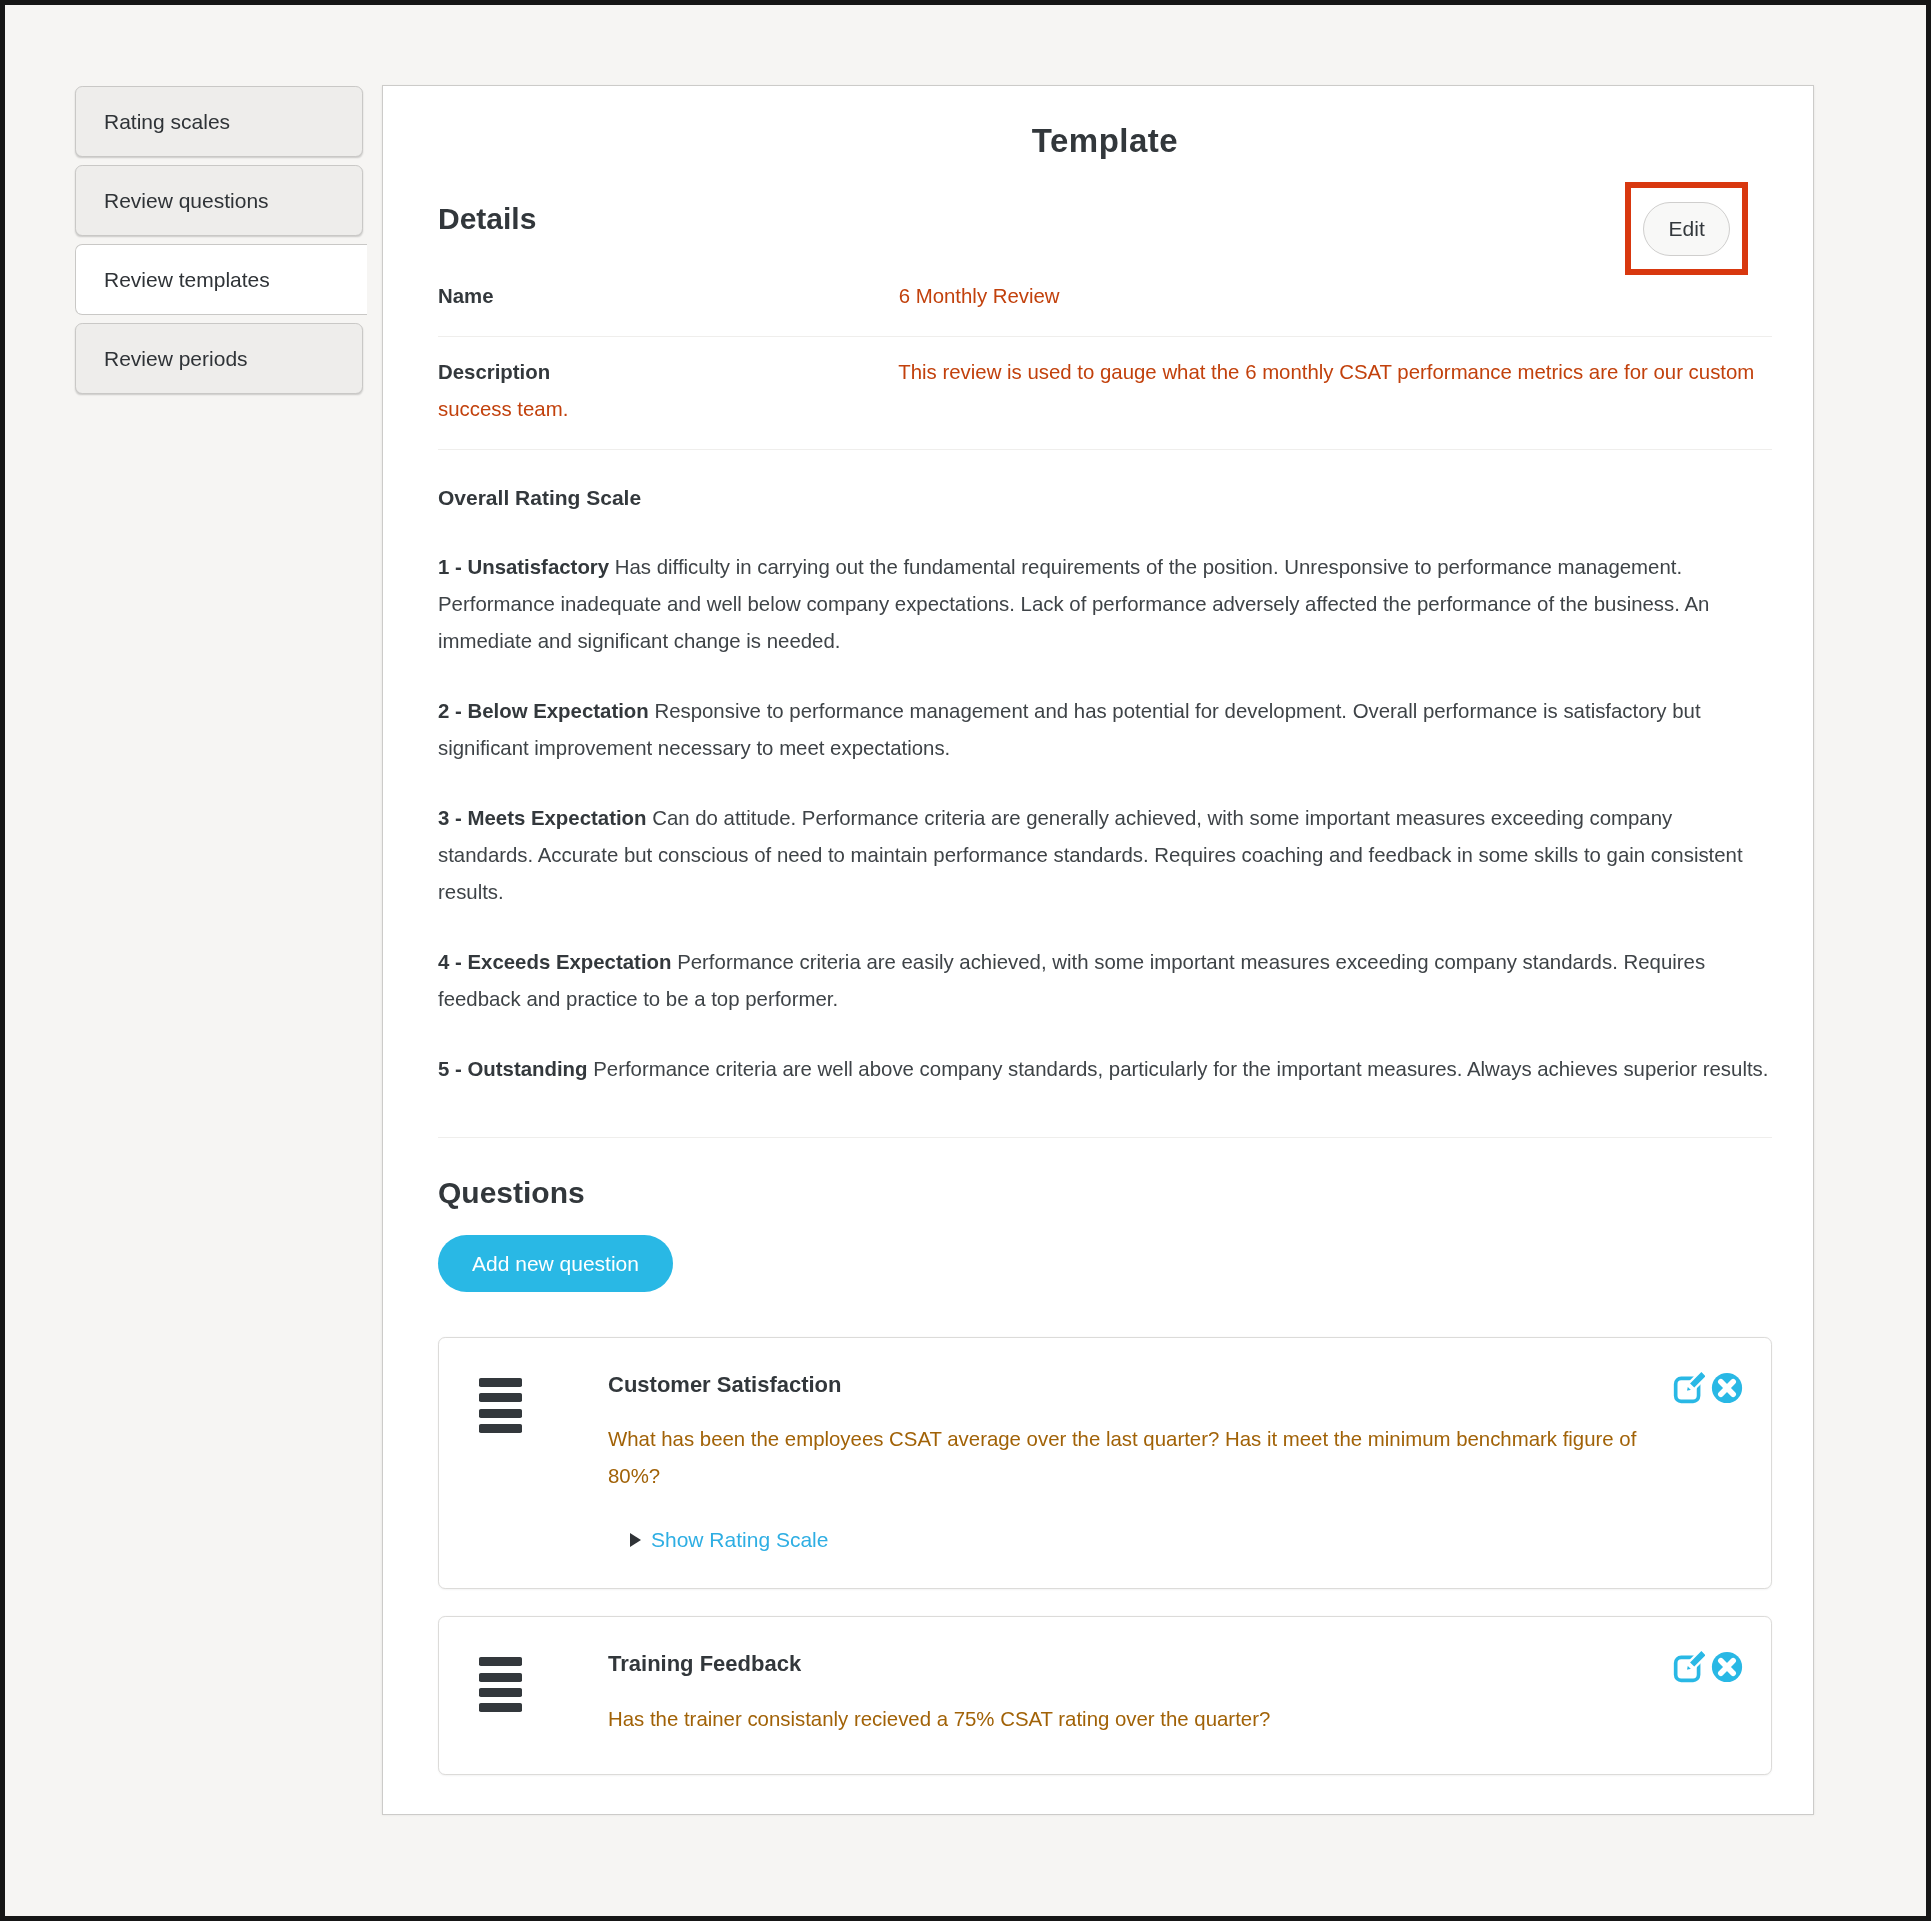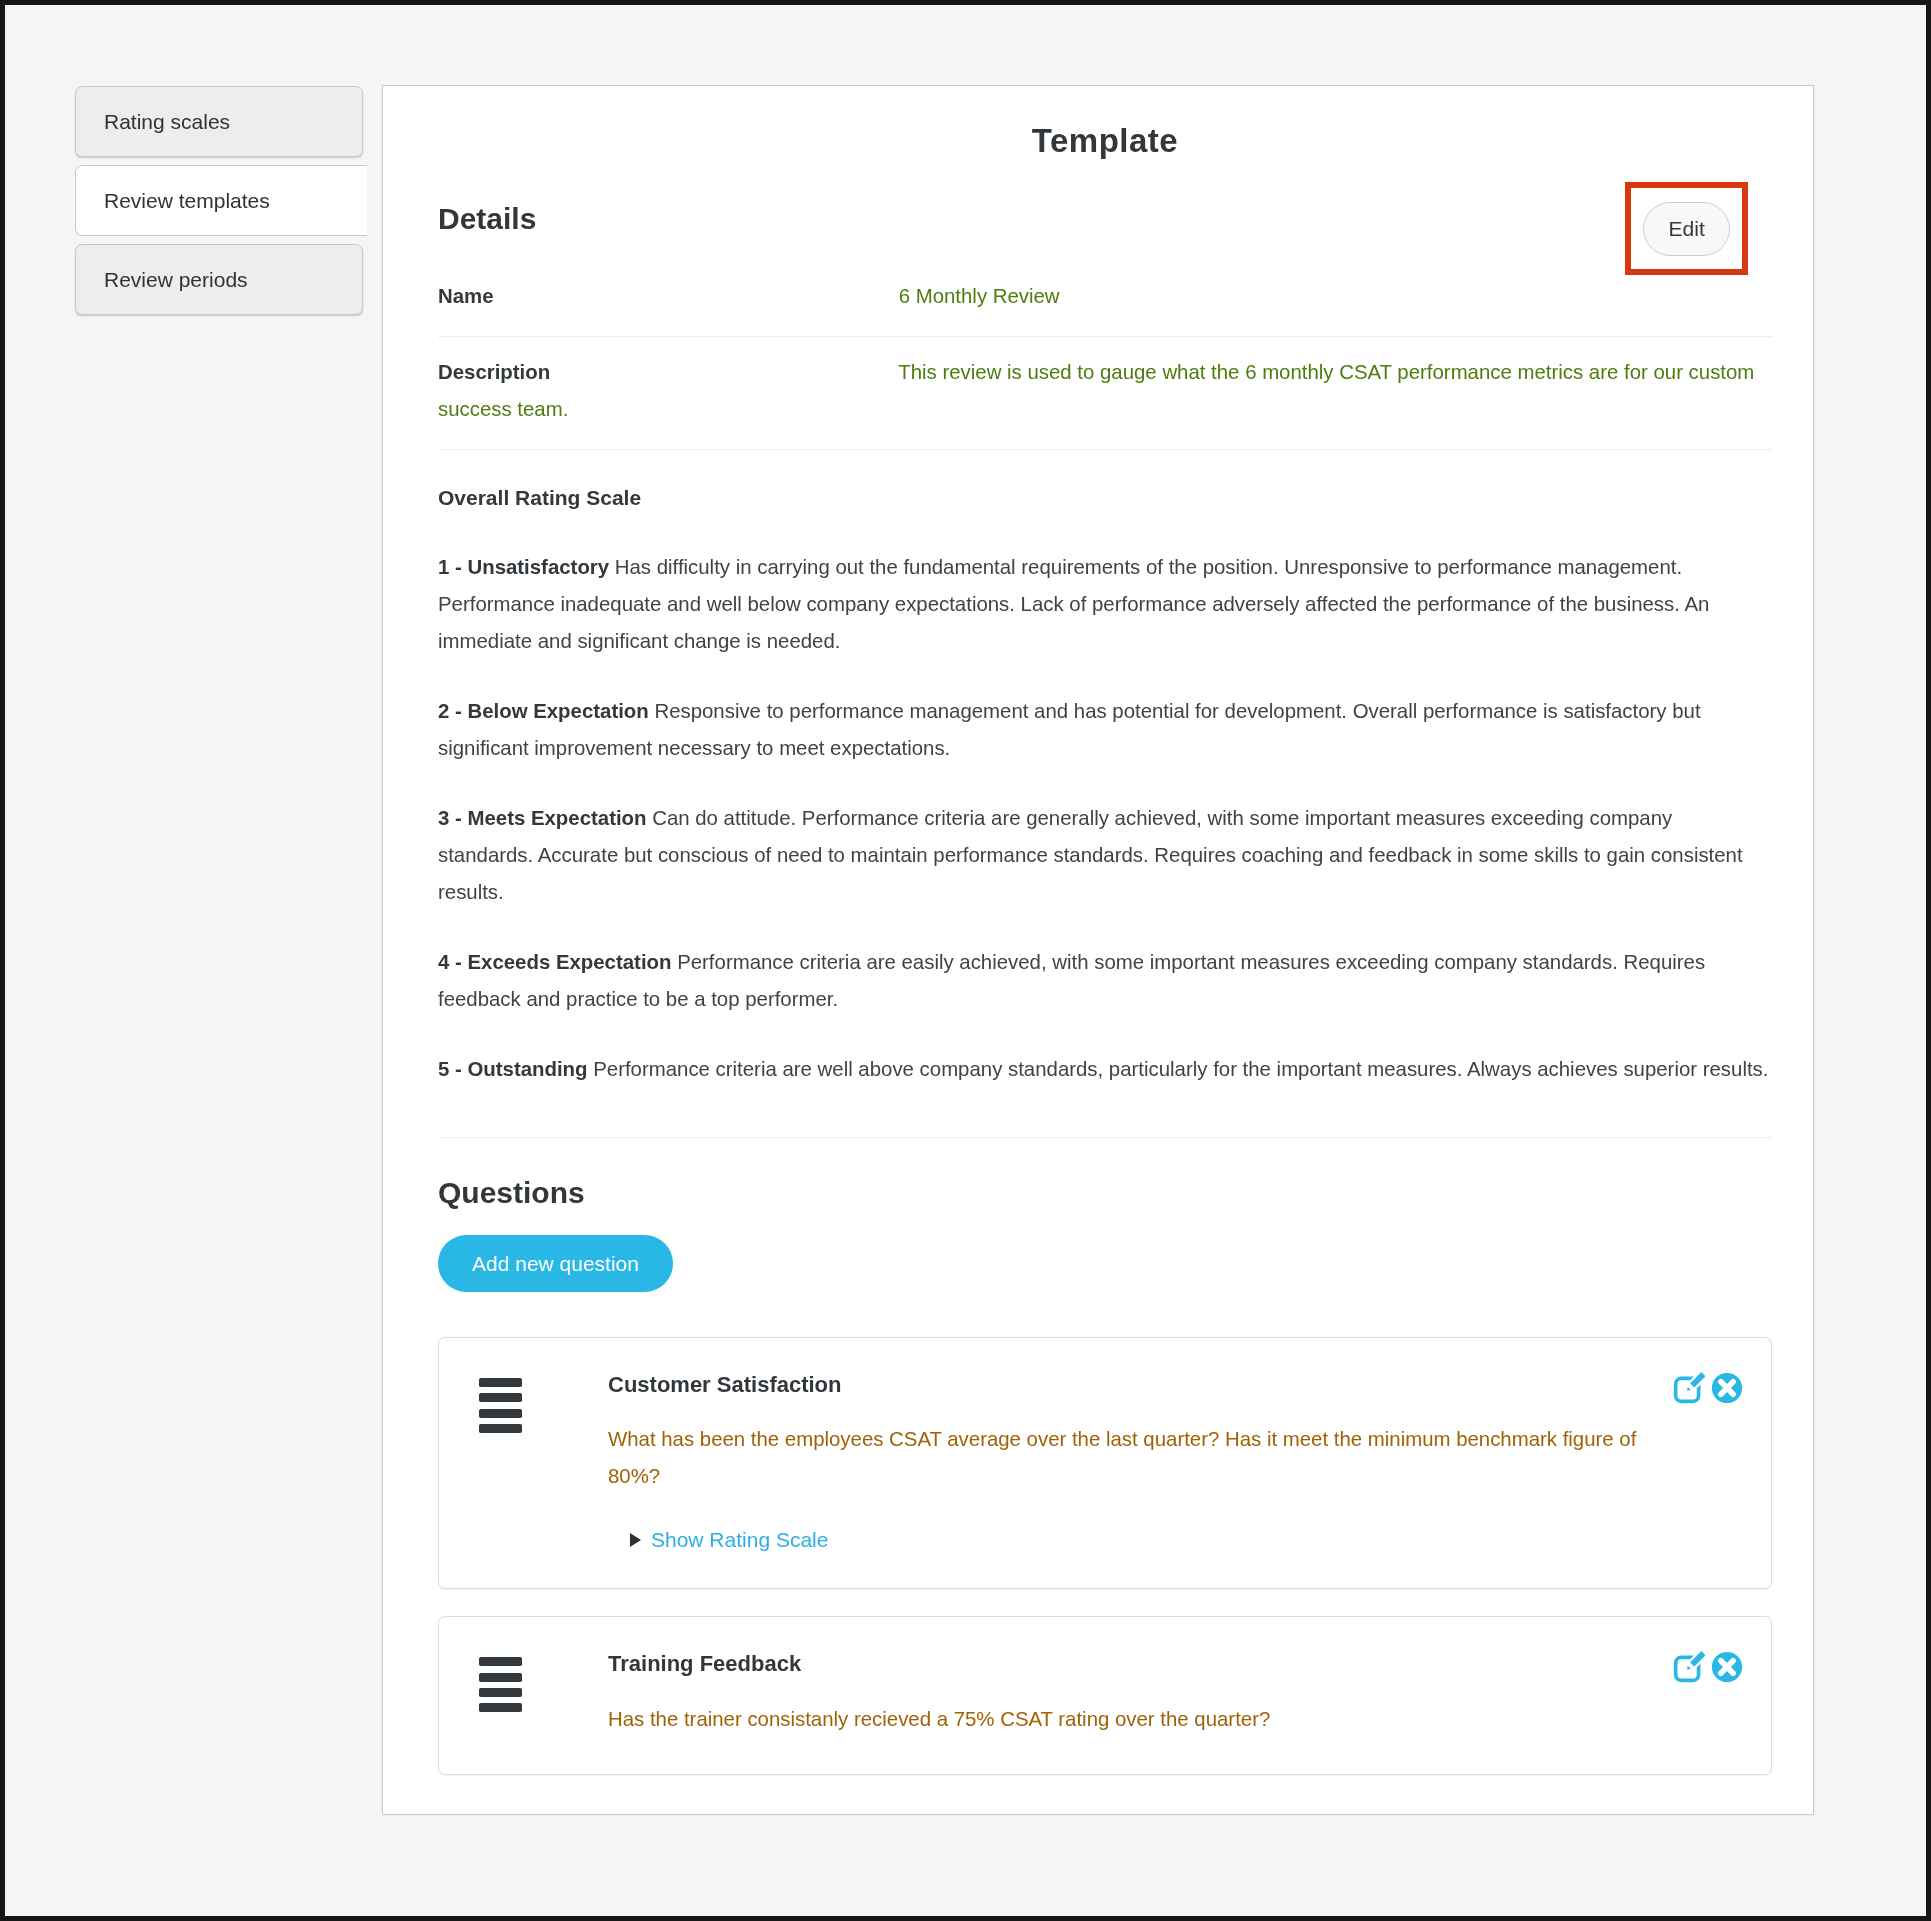--- a/index.html
+++ b/index.html
@@ -48,21 +48,21 @@
   .edit-button {
     width:87px; height:54px; border-radius:27px;
     background:#f8f8f7; border:1.8px solid #cfcecd;
     font-size:21px; color:#33383c; font-family:inherit;
     cursor:pointer;
   }
   
   .detail-rows { margin-top:25px; font-size:20.4px; line-height:37px; }
   .detail-row { padding:17px 0 21px; border-bottom:1.8px solid #efeeec; }
   .detail-label { display:inline-block; width:455px; font-weight:700; color:#33383c; vertical-align:top; }
-  .detail-value { color:#4d7c0f; }
+  .detail-value { color:#c2410c; }
   .rating-scale-block { padding-top:29px; }
   .rating-scale-label { font-size:21px; font-weight:700; color:#33383c; }
   .rating-items { }
   .rating-item { margin-top:33px; font-size:20.4px; line-height:37px; color:#3e4347; }
   .ri-label { font-weight:700; color:#33383c; }
   
   .questions-section { margin-top:49px; border-top:1.8px solid #efeeec; padding-top:38px; }
   .add-question-button {
     margin-top:25px; display:inline-block;
     background:#29b8e5; color:#ffffff; border:none; border-radius:29px;
@@ -92,20 +92,21 @@
     display:inline-block; width:0; height:0;
     border-left:11px solid #2f3337; border-top:7.2px solid transparent; border-bottom:7.2px solid transparent;
     margin-right:10px;
   }
 </style>
 </head>
 <body>
 
 <nav class="sidebar">
   <div class="tab">Rating scales</div>
+  <div class="tab">Review questions</div>
   <div class="tab active">Review templates</div>
   <div class="tab">Review periods</div>
 </nav>
 
 <main class="panel">
 
   <h1 class="template-title">Template</h1>
 
   <div class="details-header">
     <h2 class="section-heading">Details</h2>

